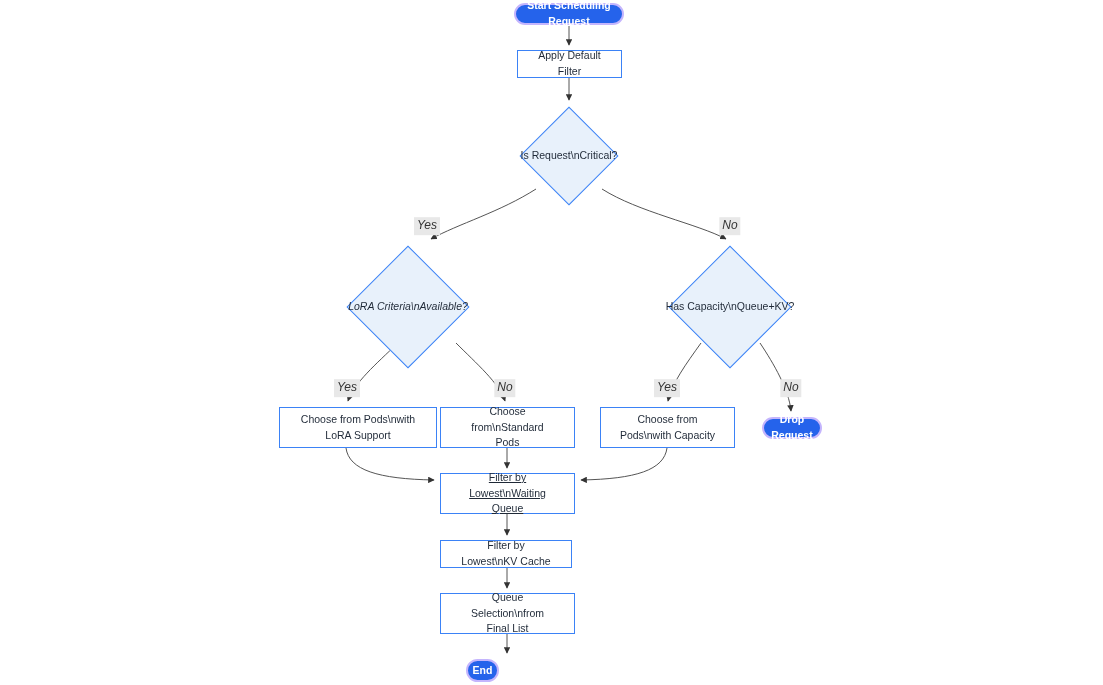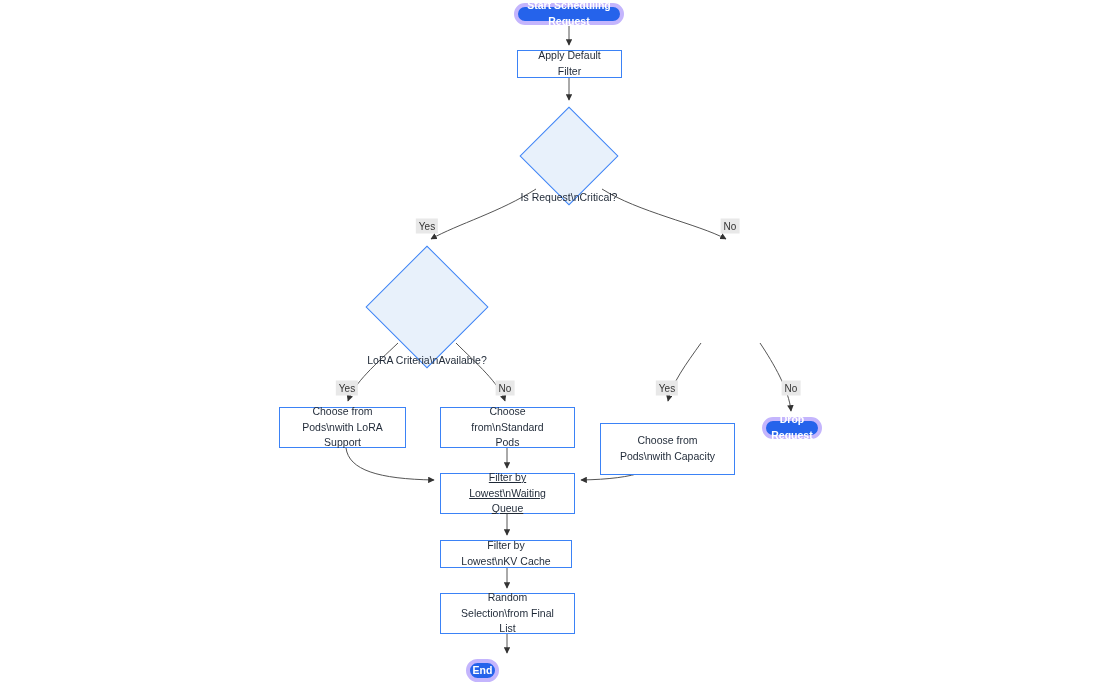--- a/index.html
+++ b/index.html
@@ -41,32 +41,31 @@
     justify-content:center;
     text-align:center;
     font-size:10.5px;
     line-height:1.5;
     color:var(--text);
   }
   .stadium{
     background:var(--accent);
     color:#ffffff;
     font-weight:600;
-    border:4px solid #c4b5fd;
+    border:2px solid #c4b5fd;
     border-radius:12px;
     font-size:10.5px;
   }
   .rect{
     background:#ffffff;
     border:1.5px solid var(--node-border);
     padding:2px 18px;
   }
   .diamond{
     background:transparent;
-    align-items:flex-end;
   }
   .diamond .shape{
     position:absolute;
     left:50%;top:50%;
     background:var(--decision-fill);
     border:1.5px solid var(--node-border);
   }
   .diamond .dlabel{
     position:relative;
     z-index:1;
@@ -79,23 +78,24 @@
   }
   .d-big .shape{
     width:87px;height:87px;
     transform:translate(-50%,-50%) rotate(45deg);
   }
   .edge-label{
     position:absolute;
     transform:translate(-50%,-50%);
     background:var(--label-bg);
     color:#333333;
-    font-size:10px;
+    font-size:12px;
     padding:1px 3px;
     line-height:1.3;
+    font-style:italic;
   }
 </style>
 </head>
 <body>
 
 <div class="canvas">
 
   <svg class="edges-svg" viewBox="0 0 1103 685">
     <defs>
       <marker id="arrow" viewBox="0 0 10 10" refX="9" refY="5" markerWidth="6.5" markerHeight="6.5" orient="auto">
@@ -120,39 +120,43 @@
 
   <div class="node stadium" style="left:514px;top:3px;width:110px;height:22px;">Start Scheduling Request</div>
 
   <div class="node rect" style="left:517px;top:50px;width:105px;height:28px;">Apply Default Filter</div>
 
   <div class="node diamond d-small" style="left:519px;top:106px;width:100px;height:100px;">
     <div class="shape"></div>
     <div class="dlabel">Is Request\nCritical?</div>
   </div>
 
-  <div class="node diamond d-big" style="left:365px;top:245px;width:124px;height:124px;">
+  <div class="node diamond d-big" style="left:346px;top:245px;width:124px;height:124px;font-style:italic;">
     <div class="shape"></div>
     <div class="dlabel">LoRA Criteria\nAvailable?</div>
   </div>
 
+  <div class="node diamond d-big" style="left:668px;top:245px;width:124px;height:124px;">
+    <div class="shape"></div>
+    <div class="dlabel">Has Capacity\nQueue+KV?</div>
+  </div>
 
-  <div class="node rect" style="left:279px;top:407px;width:127px;height:41px;">Choose from Pods\nwith LoRA Support</div>
+  <div class="node rect" style="left:279px;top:407px;width:158px;height:41px;">Choose from Pods\nwith LoRA Support</div>
 
   <div class="node rect" style="left:440px;top:407px;width:135px;height:41px;">Choose from\nStandard Pods</div>
 
-  <div class="node rect" style="left:600px;top:407px;width:135px;height:52px;margin-top:16px;">Choose from Pods\nwith Capacity</div>
+  <div class="node rect" style="left:600px;top:407px;width:135px;height:41px;">Choose from Pods\nwith Capacity</div>
 
   <div class="node stadium" style="left:762px;top:417px;width:60px;height:22px;">Drop Request</div>
 
   <div class="node rect" style="left:440px;top:473px;width:135px;height:41px;text-decoration:underline;">Filter by Lowest\nWaiting Queue</div>
 
   <div class="node rect" style="left:440px;top:540px;width:132px;height:28px;">Filter by Lowest\nKV Cache</div>
 
-  <div class="node rect" style="left:440px;top:593px;width:135px;height:41px;">Random Selection\from Final List</div>
+  <div class="node rect" style="left:440px;top:593px;width:135px;height:41px;">Queue Selection\nfrom Final List</div>
 
   <div class="node stadium" style="left:466px;top:659px;width:33px;height:23px;border-radius:12px;">End</div>
 
   <div class="edge-label" style="left:427px;top:226px;">Yes</div>
   <div class="edge-label" style="left:730px;top:226px;">No</div>
   <div class="edge-label" style="left:347px;top:388px;">Yes</div>
   <div class="edge-label" style="left:505px;top:388px;">No</div>
   <div class="edge-label" style="left:667px;top:388px;">Yes</div>
   <div class="edge-label" style="left:791px;top:388px;">No</div>
 

